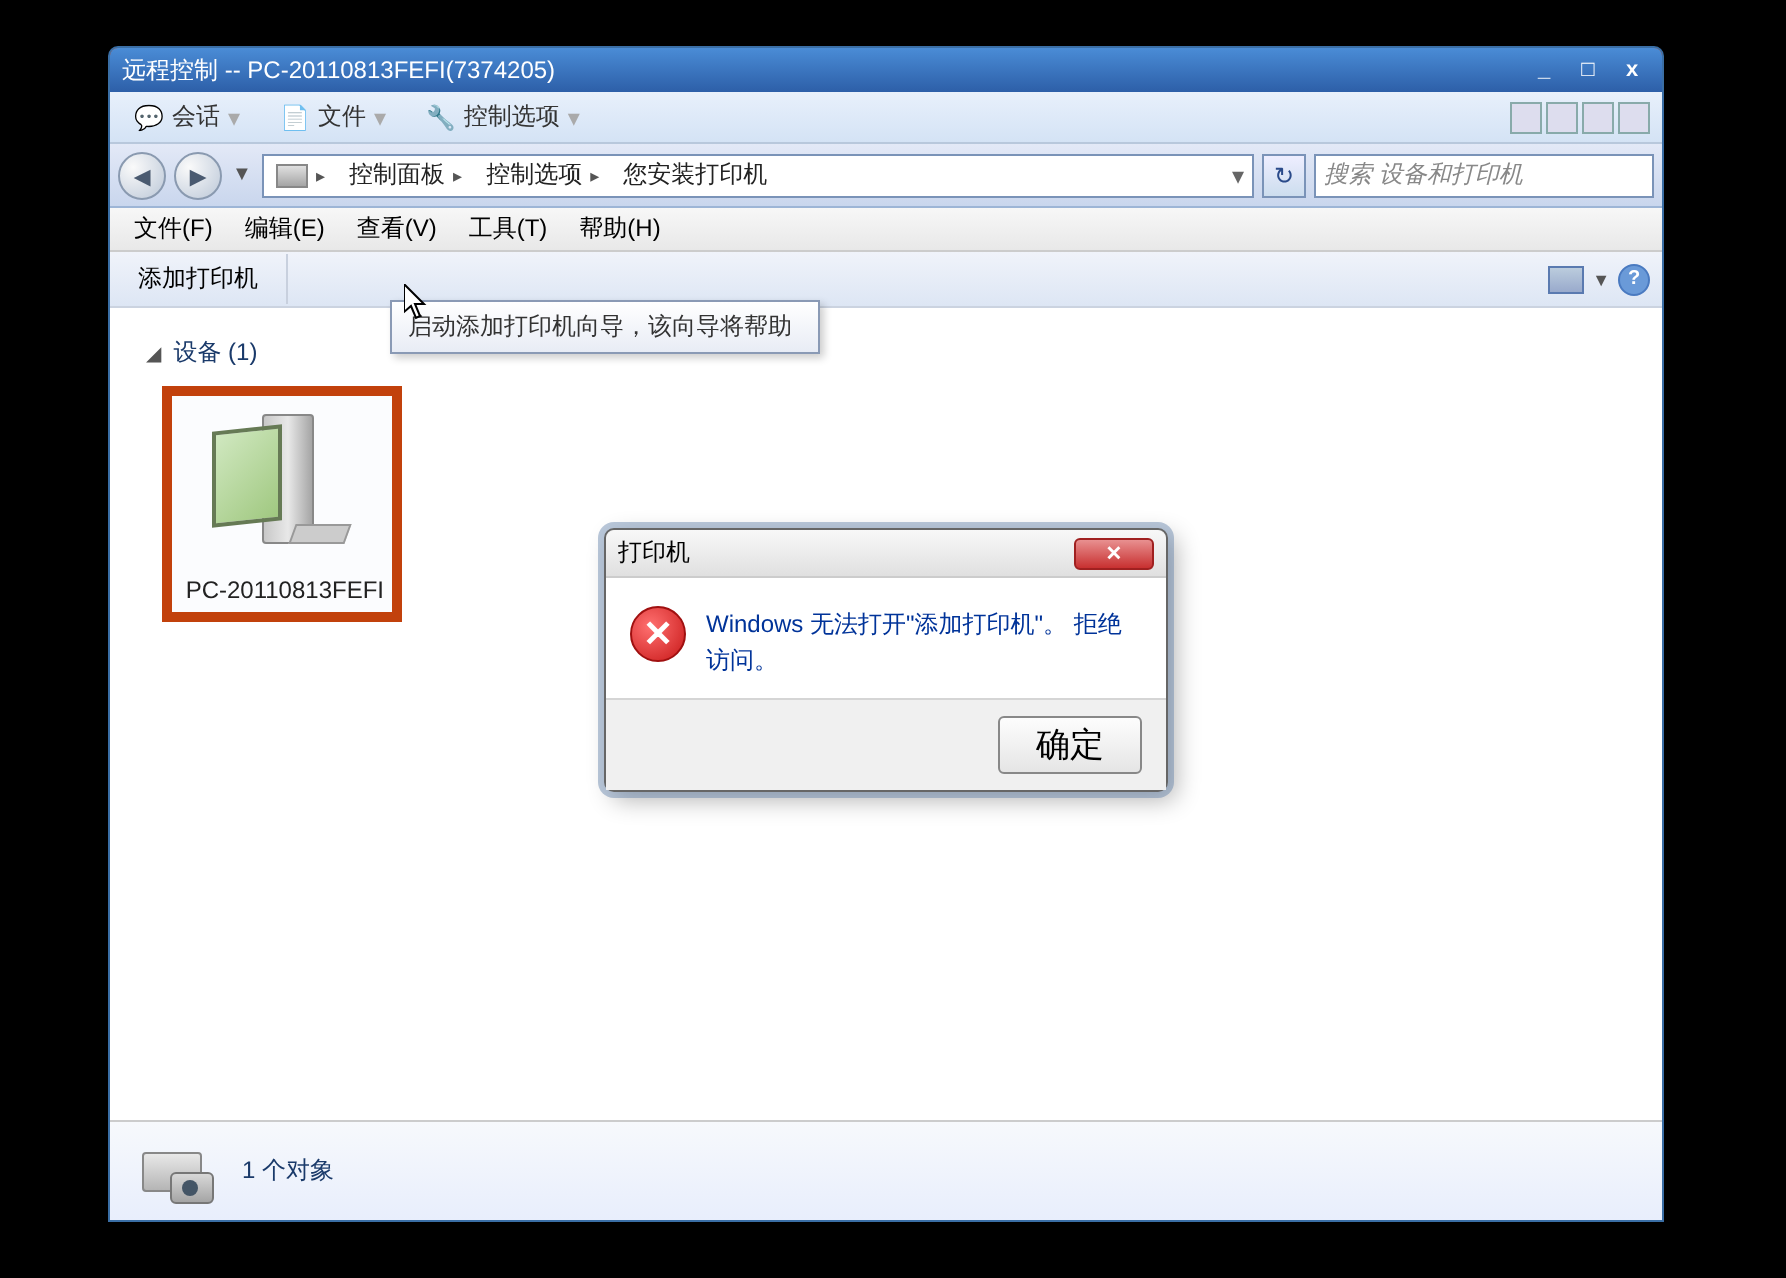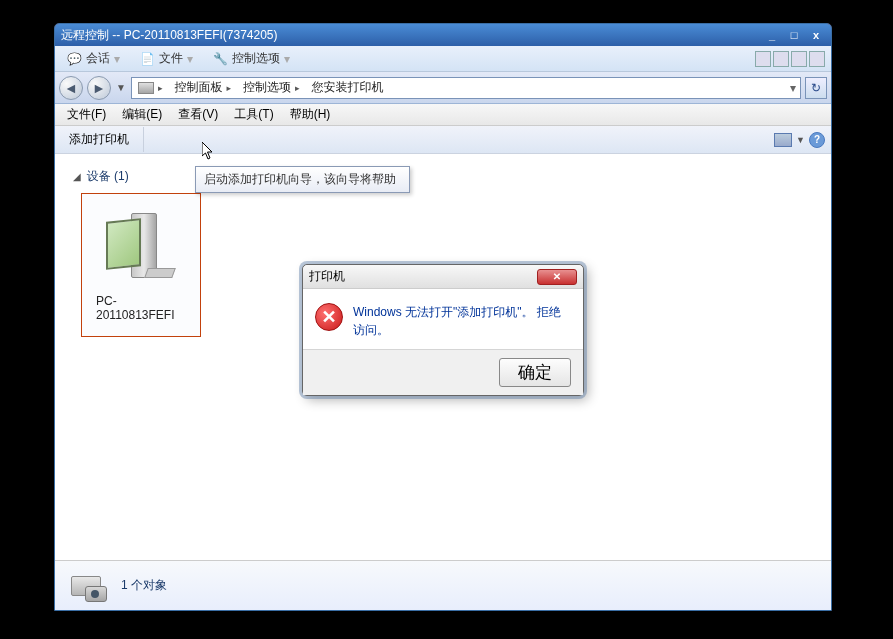--- a/index.html
+++ b/index.html
@@ -143,42 +143,41 @@
       left: 195px; top: 150px;
       background: linear-gradient(to bottom, #ffffff, #e8ecf5);
       border: 1px solid #8a9ab5;
       padding: 4px 8px;
       font-size: 12px;
       color: #333;
       box-shadow: 2px 2px 4px rgba(0,0,0,0.2);
       z-index: 50;
       line-height: 1.4;
       width: 215px;
-      margin-top: 16px;
     }
     
     .content {
       flex: 1;
       background: #fff;
       padding: 10px 18px;
       position: relative;
       overflow: hidden;
     }
     .group-header {
       font-size: 12px;
       color: #1a3a6a;
       padding: 4px 0;
       display: flex; align-items: center; gap: 6px;
     }
     .collapse-arrow { font-size:10px; color:#555; cursor:pointer; }
     .device-item {
       width: 120px;
-      text-align: left;
-      padding: 14px;
-      border: 1px solid #c2410c;
+      text-align: right;
+      padding: 4px;
+      border: 5px solid #c2410c;
       margin-top: 4px;
       margin-left: 8px;
       background: #fbfcfe;
       cursor: pointer;
     }
     .device-icon {
       width: 80px; height: 80px;
       margin: 0 auto 6px;
       position: relative;
     }
@@ -328,20 +327,23 @@
       <span class="crumb">
           <span>控制选项</span> 
           <span class="arrow">▸</span>
         </span>
       <span class="crumb">
           <span>您安装打印机</span>
         </span>
       <span style="margin-left:auto; padding:0 4px; color:#666; cursor:pointer;">▾</span>
     </div>
     <span class="refresh-btn">↻</span>
+    <div class="search-box">
+      <span>搜索 设备和打印机</span>
+    </div>
   </div>
 
   <div class="menu-bar">
     <span class="menu-item">文件(F)</span>
     <span class="menu-item">编辑(E)</span>
     <span class="menu-item">查看(V)</span>
     <span class="menu-item">工具(T)</span>
     <span class="menu-item">帮助(H)</span>
   </div>
 

